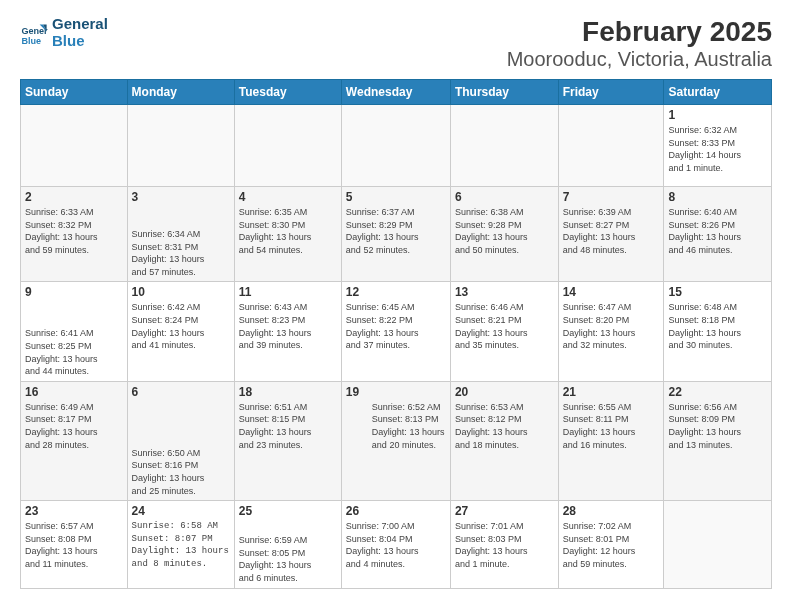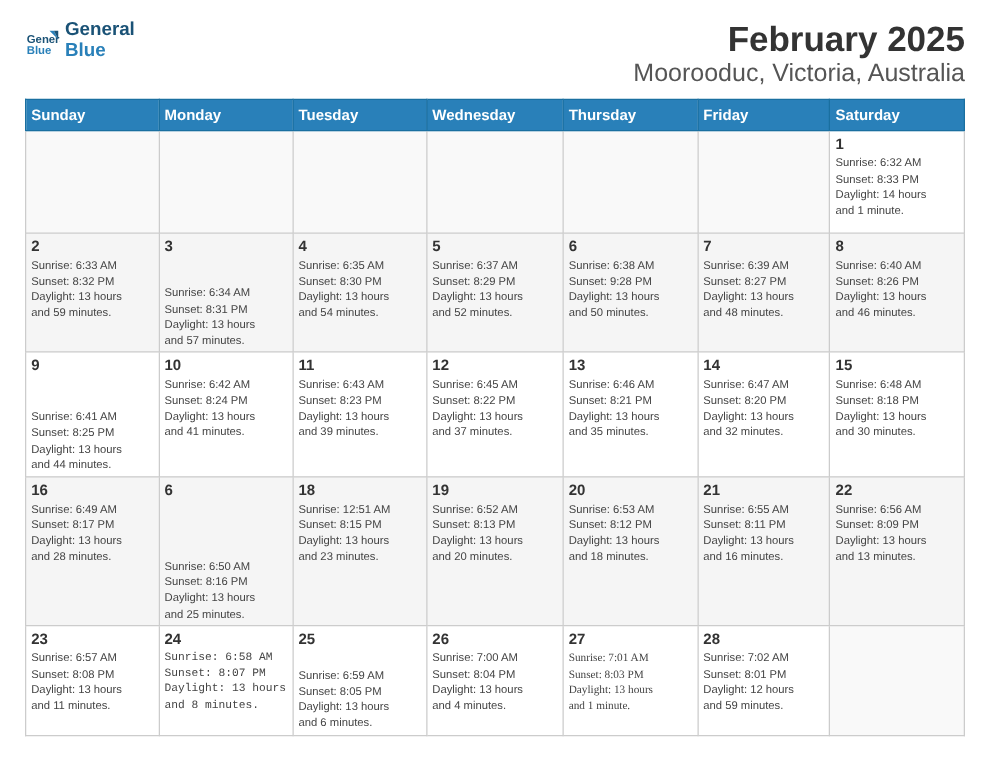--- a/index.html
+++ b/index.html
@@ -184,28 +184,28 @@
           </td>
           <td>
             <span class="day-num">6</span>
             <div class="day-info" style="white-space: pre-line; margin-top: 48px;">Sunrise: 6:50 AM
 Sunset: 8:16 PM
 Daylight: 13 hours
 and 25 minutes.</div>
           </td>
           <td>
             <span class="day-num">18</span>
-            <div class="day-info" style="white-space: pre-line;">Sunrise: 12:51 AM
+            <div class="day-info" style="white-space: pre-line;">Sunrise: 6:51 AM
 Sunset: 8:15 PM
 Daylight: 13 hours
 and 23 minutes.</div>
           </td>
           <td>
             <span class="day-num">19</span>
-            <div class="day-info" style="white-space: pre-line;">Sunrise: 6:52 AM
+            <div class="day-info" style="white-space: pre-line; margin-left: 26px;">Sunrise: 6:52 AM
 Sunset: 8:13 PM
 Daylight: 13 hours
 and 20 minutes.</div>
           </td>
           <td>
             <span class="day-num">20</span>
             <div class="day-info" style="white-space: pre-line;">Sunrise: 6:53 AM
 Sunset: 8:12 PM
 Daylight: 13 hours
 and 18 minutes.</div>
@@ -249,21 +249,21 @@
           </td>
           <td>
             <span class="day-num">26</span>
             <div class="day-info" style="white-space: pre-line;">Sunrise: 7:00 AM
 Sunset: 8:04 PM
 Daylight: 13 hours
 and 4 minutes.</div>
           </td>
           <td>
             <span class="day-num">27</span>
-            <div class="day-info" style="white-space: pre-line; font-family: Liberation Serif, serif;">Sunrise: 7:01 AM
+            <div class="day-info" style="white-space: pre-line;">Sunrise: 7:01 AM
 Sunset: 8:03 PM
 Daylight: 13 hours
 and 1 minute.</div>
           </td>
           <td>
             <span class="day-num">28</span>
             <div class="day-info" style="white-space: pre-line;">Sunrise: 7:02 AM
 Sunset: 8:01 PM
 Daylight: 12 hours
 and 59 minutes.</div>

